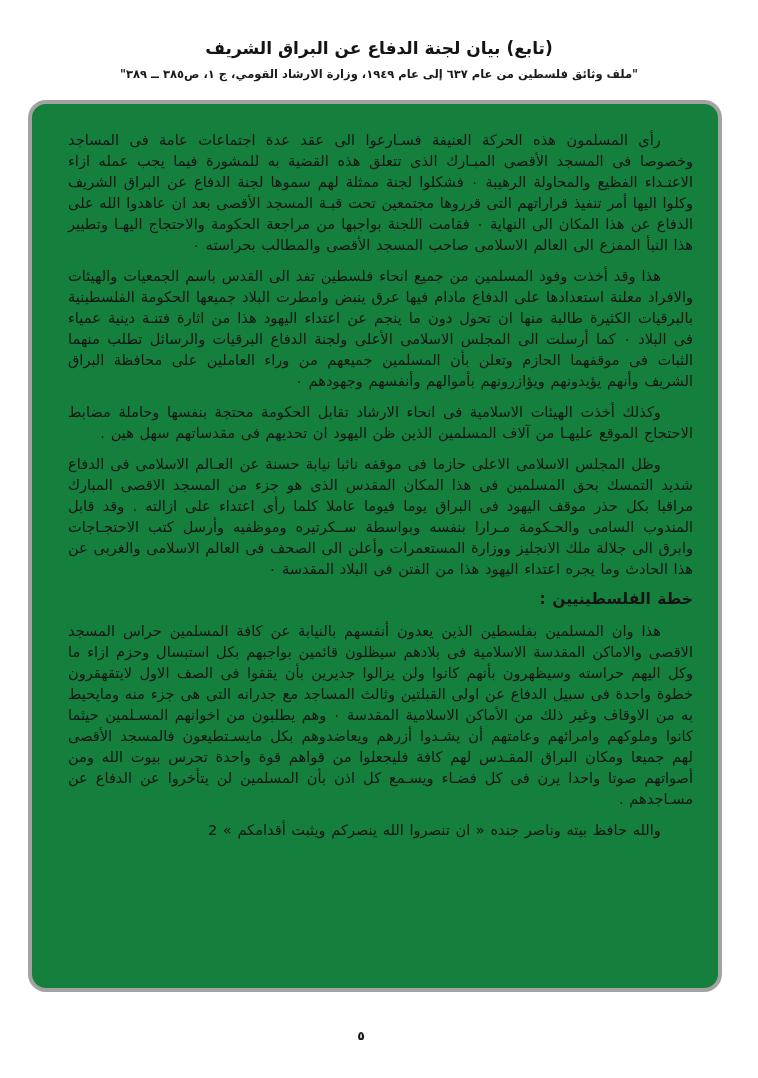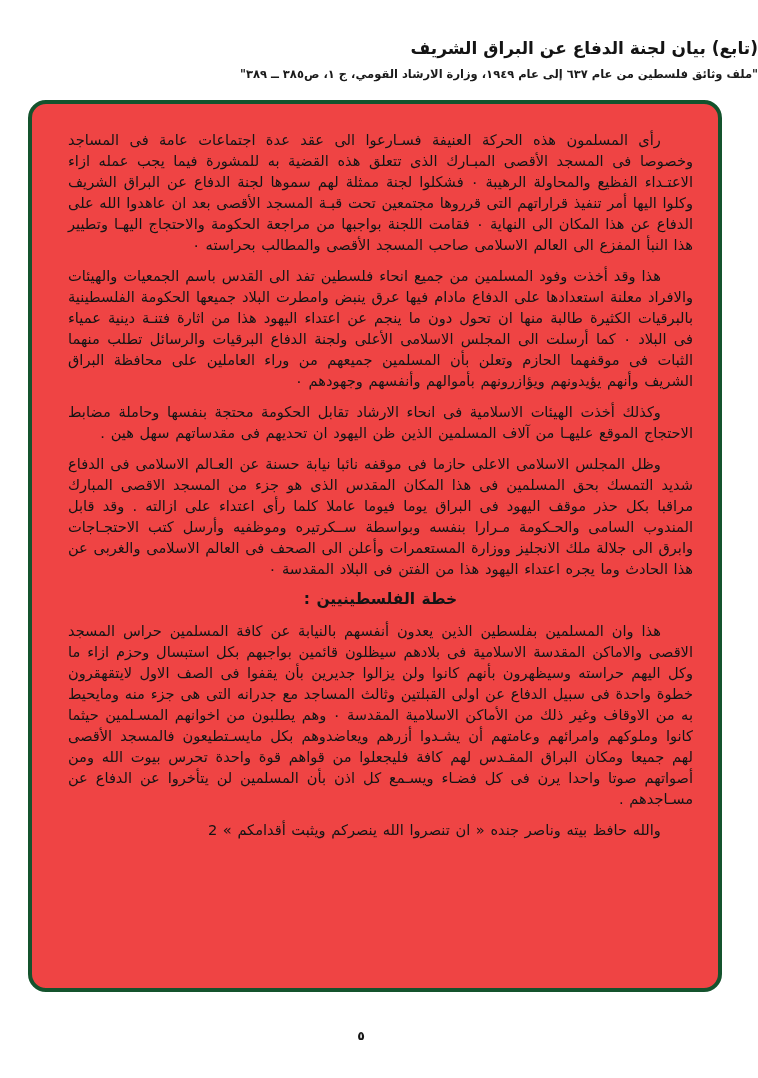--- a/index.html
+++ b/index.html
@@ -13,63 +13,64 @@
     position: relative;
     font-family: "DejaVu Sans", sans-serif;
     color: #141414;
     overflow: hidden;
   }
   .doc-header {
     position: absolute;
     top: 38px;
     left: 0;
     width: 758px;
+    text-align: center;
     direction: rtl;
   }
   .doc-title {
     font-size: 17px;
     font-weight: bold;
     letter-spacing: 0.2px;
     margin: 0 0 9px 0;
   }
   .doc-source {
     font-size: 11.5px;
     font-weight: bold;
     margin: 0;
     color: #1a1a1a;
   }
   .frame {
     position: absolute;
     left: 28px;
     top: 100px;
     width: 686px;
     height: 884px;
-    border: 4px solid #14532d;
+    border: 4px solid #a3a3a3;
     border-radius: 18px;
     box-sizing: content-box;
-    background: #ef4444;
+    background: #15803d;
   }
   .content {
     direction: rtl;
     text-align: justify;
     padding: 25px 25px 0 36px;
     font-size: 14.6px;
     line-height: 21px;
   }
   .content p {
     margin: 0 0 10px 0;
     text-indent: 2.2em;
     word-spacing: 1px;
   }
   .section-heading {
     font-weight: bold;
     font-size: 15.5px;
     margin: 17px 0 14px 0;
     text-indent: 0 !important;
-    text-align: center;
+    text-align: right;
   }
   .closing {
     margin-bottom: 0;
   }
   .page-number {
     position: absolute;
     top: 1028px;
     left: 349px;
     width: 24px;
     text-align: center;

